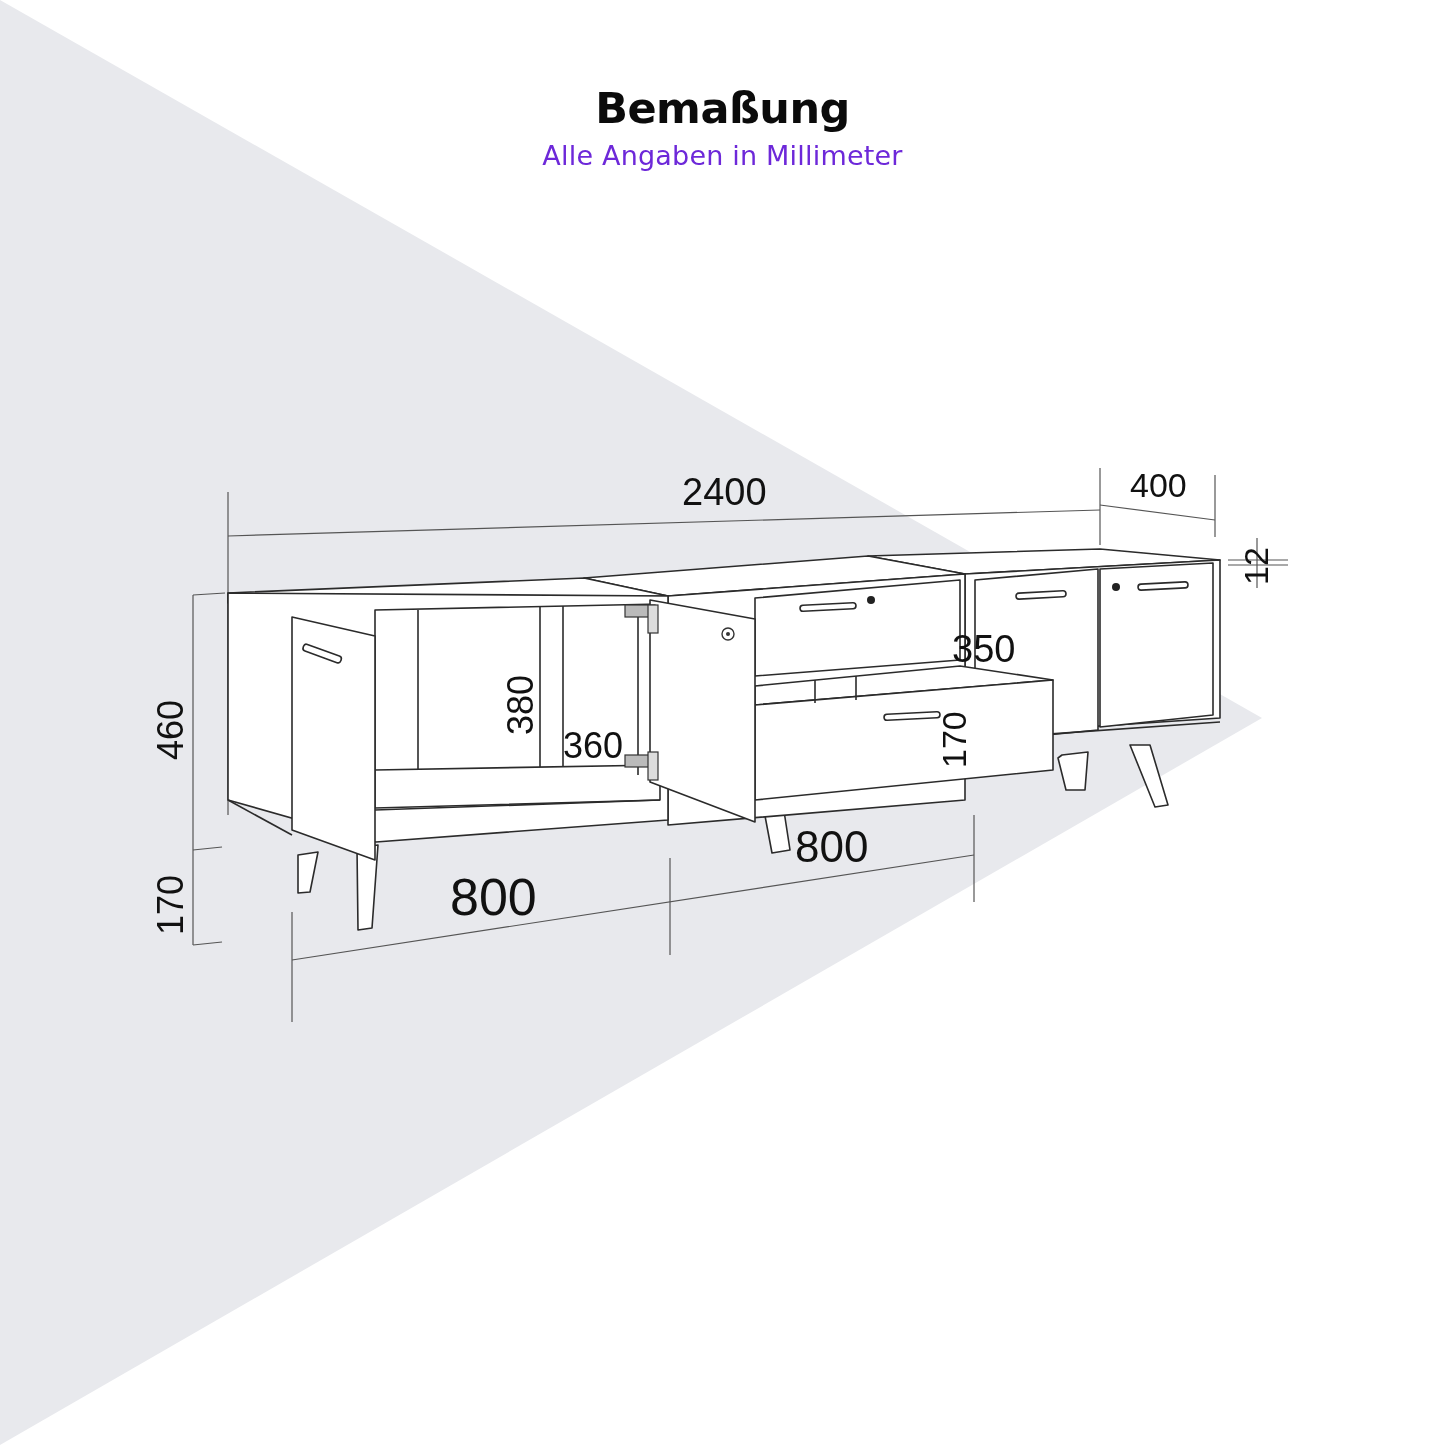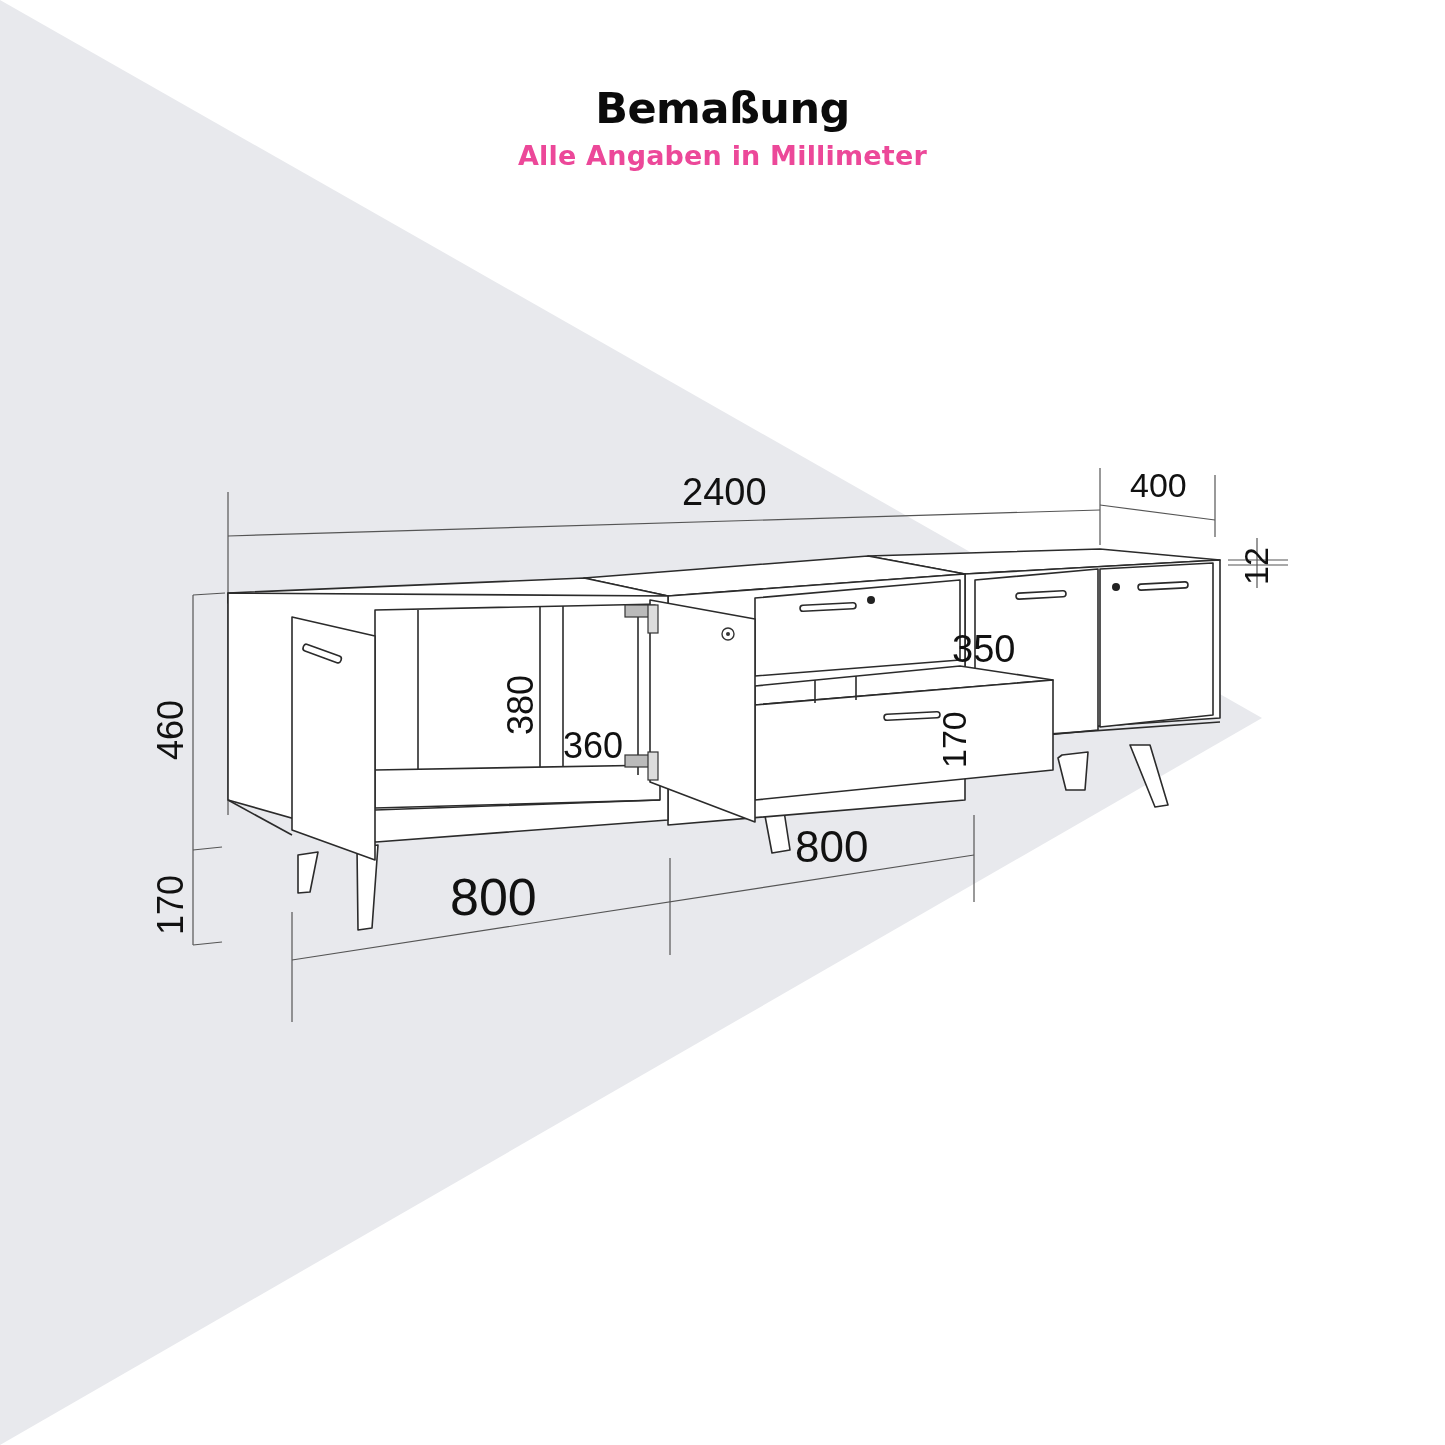--- a/index.html
+++ b/index.html
@@ -8,22 +8,22 @@
       background: #ffffff;
       font-family: "Liberation Sans", "DejaVu Sans", sans-serif;
     }
     #bg { position: absolute; left: 0; top: 0; width: 1445px; height: 1445px; }
     .header { position: absolute; left: 0; top: 80px; width: 1445px; text-align: center; }
     .title {
       font-family: "DejaVu Sans", sans-serif; font-weight: bold; font-size: 43px;
       color: #0b0b0b; letter-spacing: -0.5px; line-height: 56px;
     }
     .subtitle {
-      font-family: "DejaVu Sans", sans-serif; font-size: 27px; color: #ec4899;
-      font-weight: 700; line-height: 40px; letter-spacing: 0.2px;
+      font-family: "DejaVu Sans", sans-serif; font-size: 27px; color: #6d28d9;
+      font-weight: 400; line-height: 40px; letter-spacing: 0.2px;
     }
     #drawing { position: absolute; left: 0; top: 0; width: 1445px; height: 1445px; }
     .dim-text { font-family: "Liberation Sans", "DejaVu Sans", sans-serif; fill: #111; }
     .ln { stroke: #2b2b2b; stroke-width: 1.6; fill: #ffffff; stroke-linejoin: round; }
     .ln-open { stroke: #2b2b2b; stroke-width: 1.6; fill: none; }
     .dim { stroke: #555; stroke-width: 1.2; fill: none; }
   </style>
 </head>
 <body>
 

